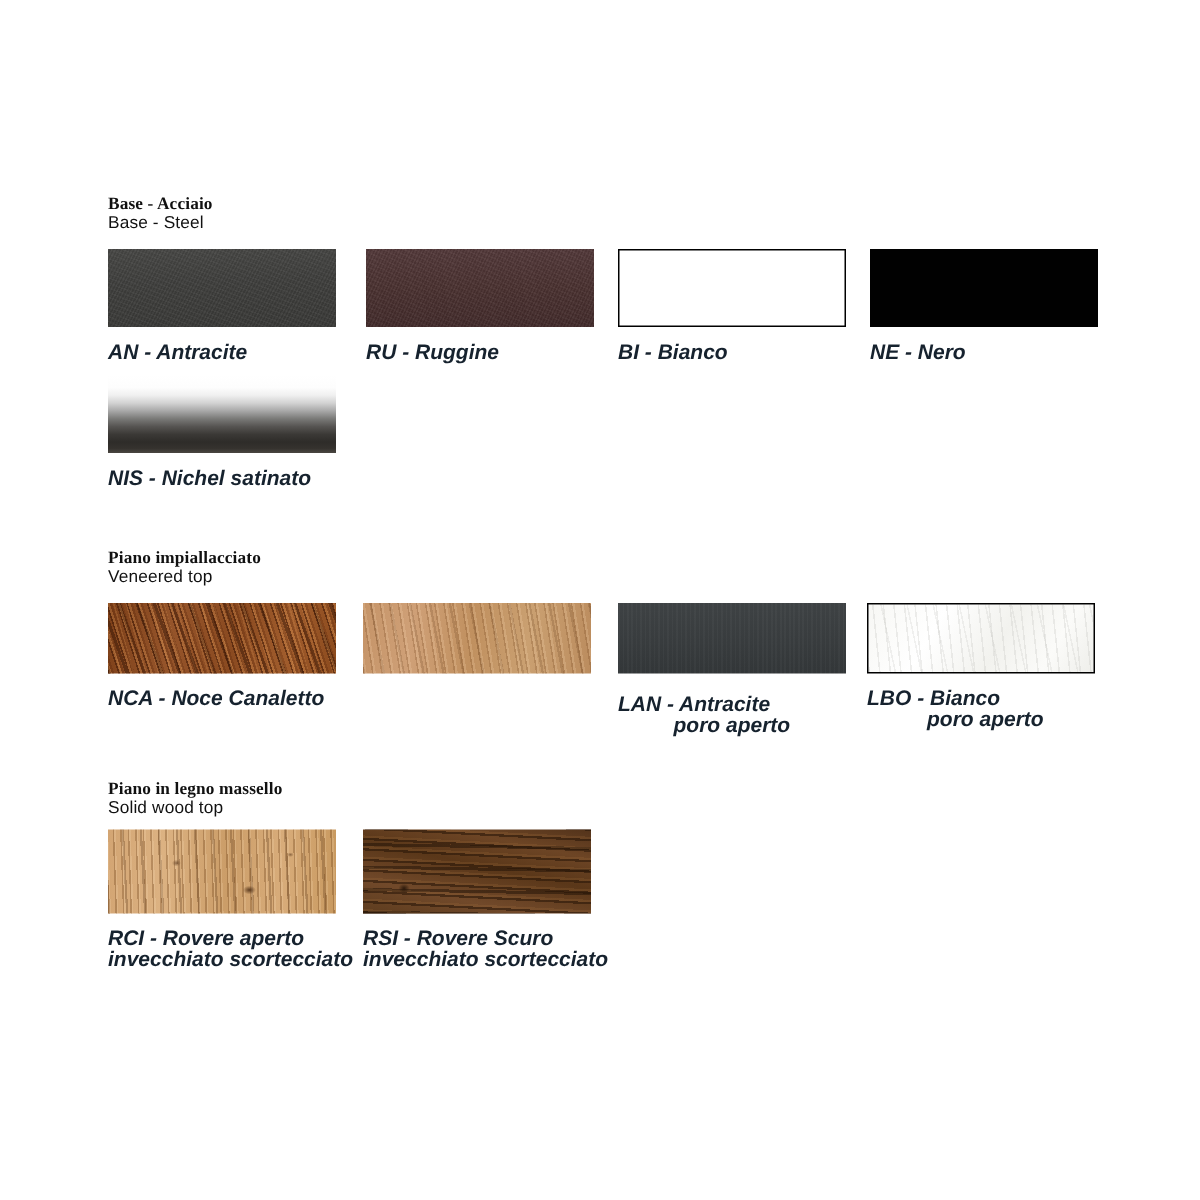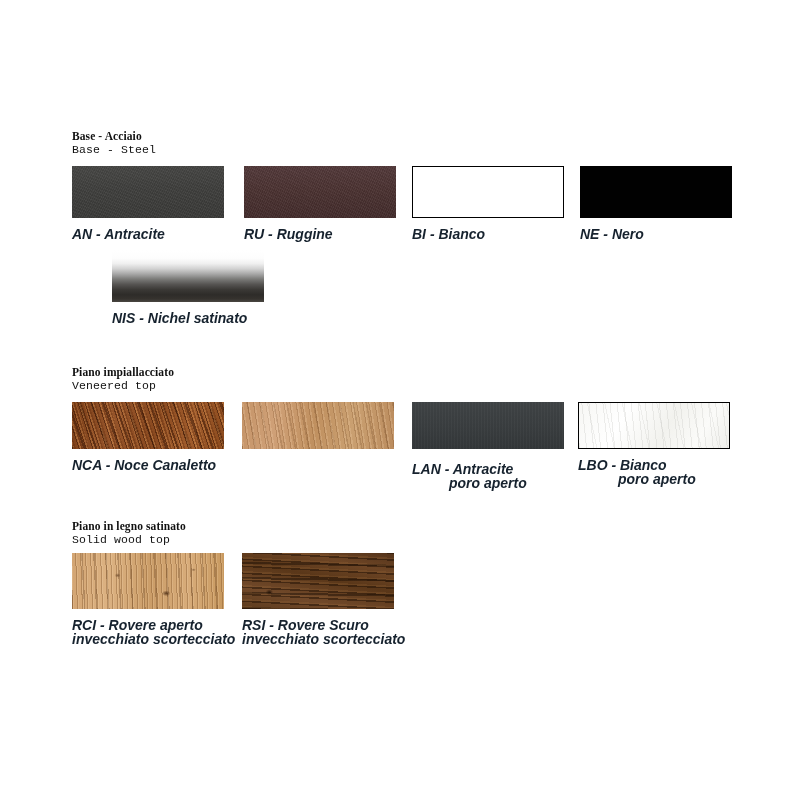--- a/index.html
+++ b/index.html
@@ -34,21 +34,21 @@
   .head-it {
     font-family: "Liberation Serif", serif;
     font-weight: bold;
     font-size: 11.5px;
     color: #111111;
     letter-spacing: 0.1px;
     line-height: 12.5px;
     white-space: nowrap;
   }
   .head-en {
-    font-family: Liberation Mono, monospace;
+    font-family: Liberation Sans, sans-serif;
     font-weight: normal;
     font-size: 11.5px;
     color: #111111;
     letter-spacing: 0.1px;
     line-height: 13px;
     white-space: nowrap;
   }
 
   
   .swatch-cell {
@@ -228,21 +228,21 @@
     <div class="swatch-cell" style="left:412px; top:166px;">
       <div class="swatch h-base m-bianco bordered"></div>
       <div class="label">BI - Bianco</div>
     </div>
 
     <div class="swatch-cell" style="left:580px; top:166px;">
       <div class="swatch h-base m-nero"></div>
       <div class="label">NE - Nero</div>
     </div>
 
-    <div class="swatch-cell" style="left:72px; top:250px;margin-left:40px;">
+    <div class="swatch-cell" style="left:72px; top:250px;">
       <div class="swatch h-base m-nichel"></div>
       <div class="label">NIS - Nichel satinato</div>
     </div>
   </div>
 
   <div class="section">
 
     <div class="section-head" style="top:366px;">
       <div class="head-it">Piano impiallacciato</div>
       <div class="head-en">Veneered top</div>
@@ -270,21 +270,21 @@
       <div class="label indent2b" style="">
         <span>LBO  - Bianco</span>
         <span class="l2">poro aperto</span>
       </div>
     </div>
   </div>
 
   <div class="section">
 
     <div class="section-head" style="top:520px;">
-      <div class="head-it">Piano in legno satinato</div>
+      <div class="head-it">Piano in legno massello</div>
       <div class="head-en">Solid wood top</div>
     </div>
 
     <div class="swatch-cell" style="left:72px; top:553px;">
       <div class="swatch h-solid m-rci"></div>
       <div class="label">
         <span>RCI - Rovere aperto</span>
         <span class="l2">invecchiato scortecciato</span>
       </div>
     </div>

